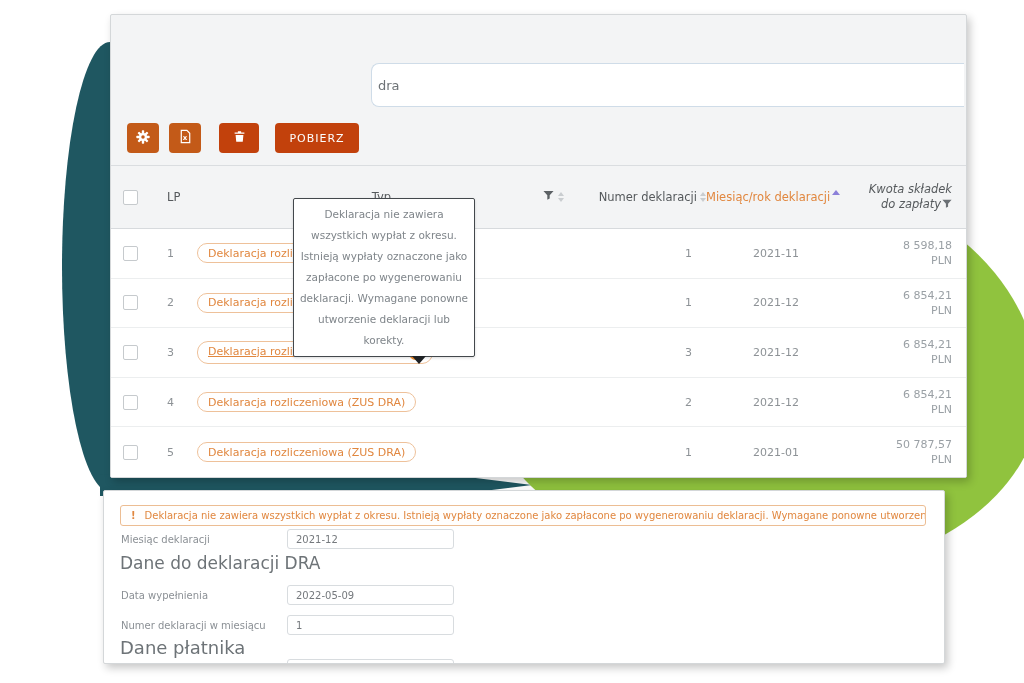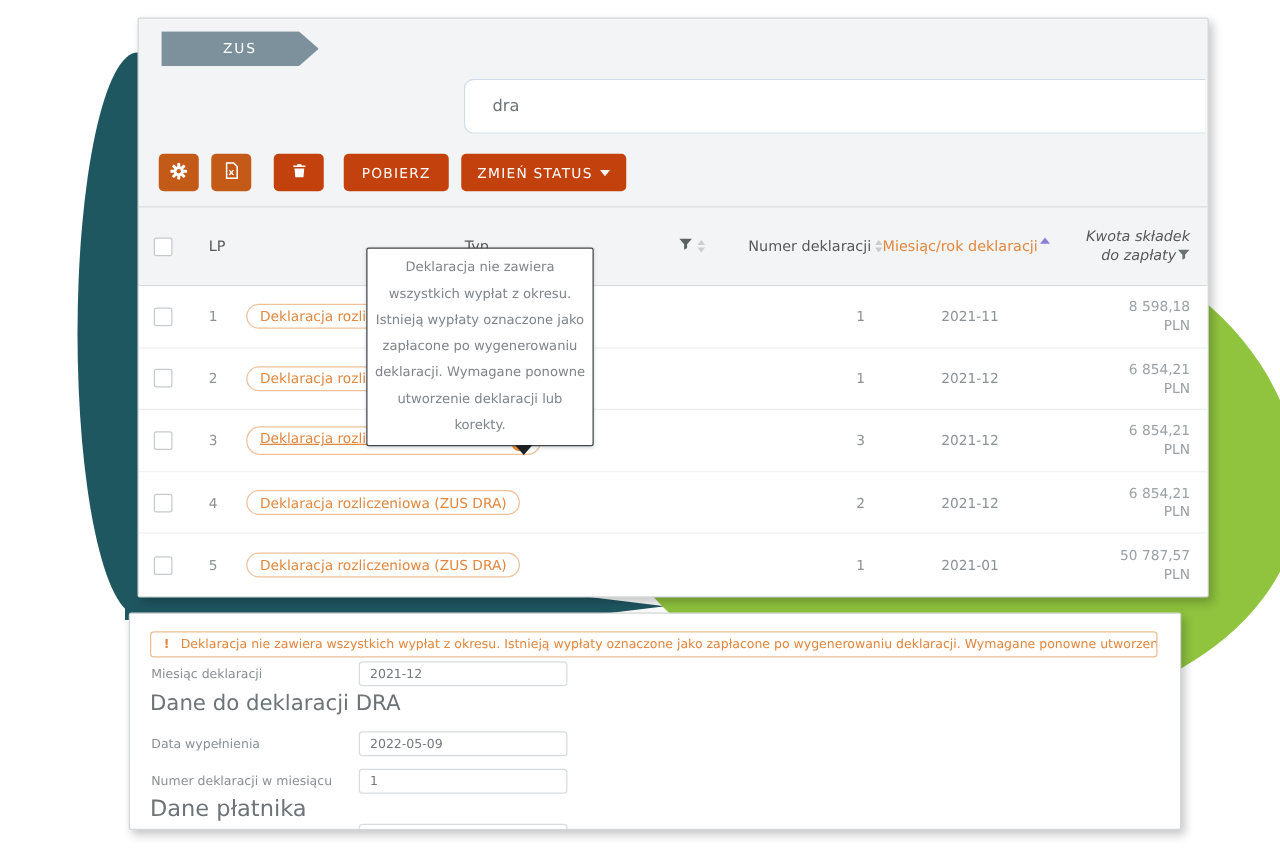--- a/index.html
+++ b/index.html
@@ -16,21 +16,21 @@
   .panel{position:absolute;z-index:2;background:#f3f4f5;border:1px solid #d4d7d9;
          box-shadow:3px 4px 8px rgba(0,0,0,.22);border-radius:2px;overflow:hidden;}
   .panel-top{left:110px;top:14px;width:855px;height:462px;}
   .panel-bottom{left:103px;top:490px;width:840px;height:172px;background:#fff;}
   
   .zus-tab{position:absolute;left:18px;top:10px;width:126px;height:28px;line-height:28px;
      text-align:center;color:#fff;font-size:11px;letter-spacing:1.5px;
      clip-path:polygon(0 0,calc(100% - 16px) 0,100% 50%,calc(100% - 16px) 100%,0 100%);}
   .search{position:absolute;left:260px;top:48px;height:44px;width:593px;background:#fff;
      border:1px solid #cfdce8;border-right:none;border-radius:8px 0 0 8px;
-     font-size:13px;color:#6d7276;padding:0 0 0 22px;outline:none;box-sizing:border-box;
+     font-size:13px;color:#6d7276;padding:0 0 0 6px;outline:none;box-sizing:border-box;
      font-family:inherit;}
   .toolbar{position:absolute;left:16px;top:108px;display:flex;align-items:center;gap:10px;}
   .btn{height:30px;border:none;border-radius:4px;display:inline-flex;align-items:center;
      justify-content:center;font-size:11px;letter-spacing:1px;color:#fff;
      font-family:inherit;cursor:pointer;}
   .btn-icon{width:32px;}
   .btn-disabled{background:#c2410c;color:#fdfdfd;cursor:default;}
   .btn-pobierz{width:84px;margin-left:6px;}
   .btn-status{width:132px;gap:6px;}
   .caret-down{display:inline-block;width:0;height:0;border-left:4px solid transparent;
@@ -96,21 +96,20 @@
 <body>
 
 <div class="page">
 
   <div class="blob blob-teal" style="background:#1f5761"></div>
   <div class="blob blob-teal-band" style="background:#1f5761"></div>
   <div class="blob blob-green" style="background:#90c33e"></div>
 
   <div class="panel panel-top">
 
-    <div class="zus-tab" style="background:#7d919d"><span>ZUS</span></div>
 
     <input class="search" type="text" value="dra" style="">
 
     <div class="toolbar">
       <button class="btn btn-icon" style="background:#c35a18">
         <span>
           <svg viewBox="0 0 24 24" width="16" height="16" fill="#fff">
             <rect x="10.2" y="2" width="3.6" height="20" rx="1"></rect>
             <rect x="10.2" y="2" width="3.6" height="20" rx="1" transform="rotate(45 12 12)"></rect>
             <rect x="10.2" y="2" width="3.6" height="20" rx="1" transform="rotate(90 12 12)"></rect>
@@ -131,24 +130,20 @@
       <button class="btn btn-icon btn-disabled" style="width:40px;margin-left:8px">
         <span>
           <svg viewBox="0 0 16 16" width="13" height="13" fill="#fff">
             <path d="M6 1.5h4v1.5h4v1.5H2V3h4zM3.2 6h9.6l-.8 8.5H4z"></path>
           </svg>
         </span>
       </button>
       <button class="btn btn-pobierz btn-disabled">
           <span>POBIERZ</span>
         </button>
-      <button class="btn btn-status btn-disabled">
-        <span>ZMIEŃ STATUS</span>
-        <span class="caret-down"></span>
-      </button>
     </div>
 
     <div class="thead">
       <span class="cb"></span>
       <span>LP</span>
       <span class="th-typ">
         <span>Typ</span>
         <span class="typ-icons">
           <span class="funnel-dark">
             <svg viewBox="0 0 12 12" width="11" height="11" fill="#5c6165">

